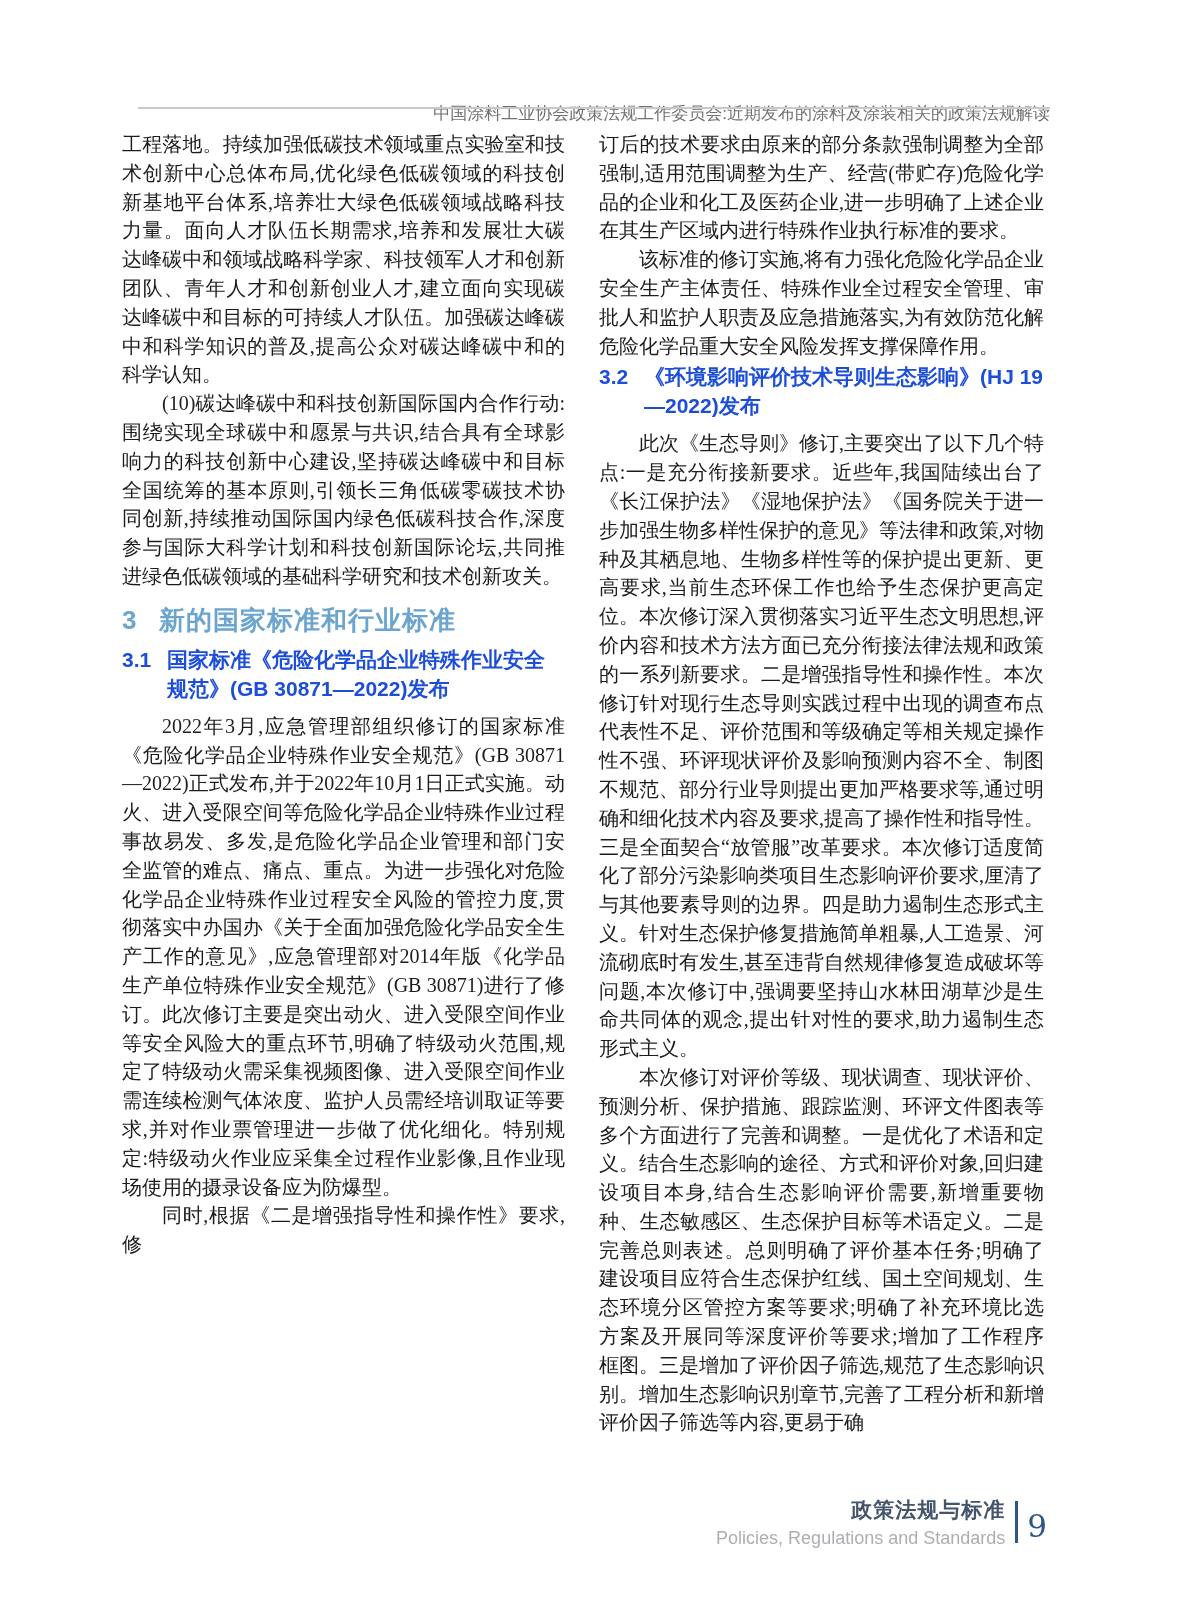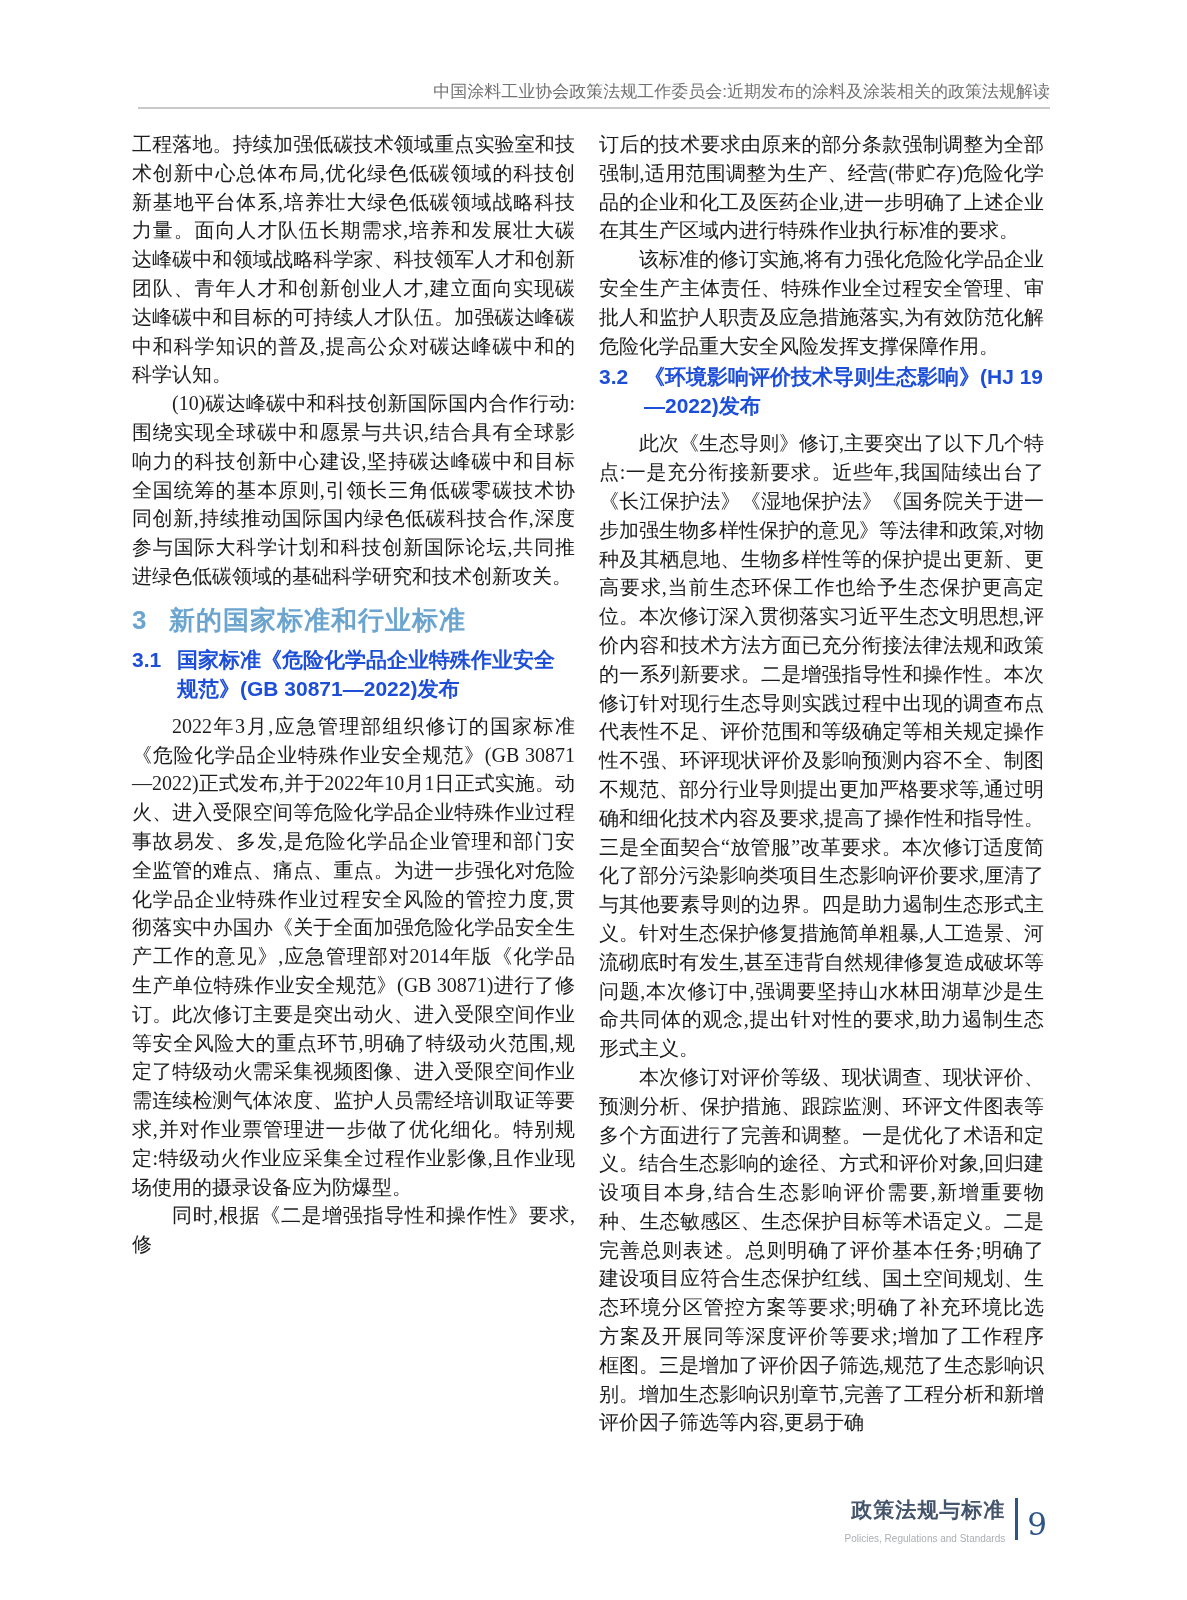--- a/index.html
+++ b/index.html
@@ -8,42 +8,42 @@
     width: 1187px;
     height: 1600px;
     background: #ffffff;
     overflow: hidden;
     font-family: "Liberation Serif", "DejaVu Serif", serif;
   }
 
   
   .header-title {
     position: absolute;
-    top: 80px;
+    top: 102px;
     right: 137px;
     font-family: "Liberation Sans", "DejaVu Sans", sans-serif;
     font-size: 17px;
     color: #717171;
     white-space: nowrap;
   }
   .header-rule {
     position: absolute;
     top: 107px;
     left: 138px;
     right: 137px;
     height: 2px;
     background: #c9c9c9;
   }
 
   
   .col {
     position: absolute;
     top: 130px;
   }
-  .col-left  { left: 132px; width: 443px; }
+  .col-left  { left: 122px; width: 443px; }
   .col-right { left: 599px; width: 445px; }
 
   p.body {
     margin: 0;
     font-size: 20px;
     line-height: 28.8px;
     color: #1c1c1c;
     text-align: justify;
     text-indent: 2em;
   }
@@ -74,33 +74,34 @@
   }
   .h3-num { width: 45px; flex-shrink: 0; }
   .h3-title { flex: 1; }
 
   
   .footer {
     position: absolute;
     top: 1498px;
     right: 140px;
     display: flex;
+    align-items: center;
   }
   .footer-titles { text-align: right; }
   .footer-cn {
     font-family: "Liberation Sans", "DejaVu Sans", sans-serif;
     font-weight: bold;
     font-size: 21px;
     line-height: 24px;
     color: #44546A;
     letter-spacing: 1px;
   }
   .footer-en {
     font-family: "Liberation Sans", "DejaVu Sans", sans-serif;
-    font-size: 10px;
+    font-size: 18px;
     line-height: 15px;
     color: #ABAEB3;
     margin-top: 9px;
   }
   .footer-bar {
     width: 3px;
     height: 42px;
     background: #2E5586;
     margin: 0 9px 0 10px;
   }

